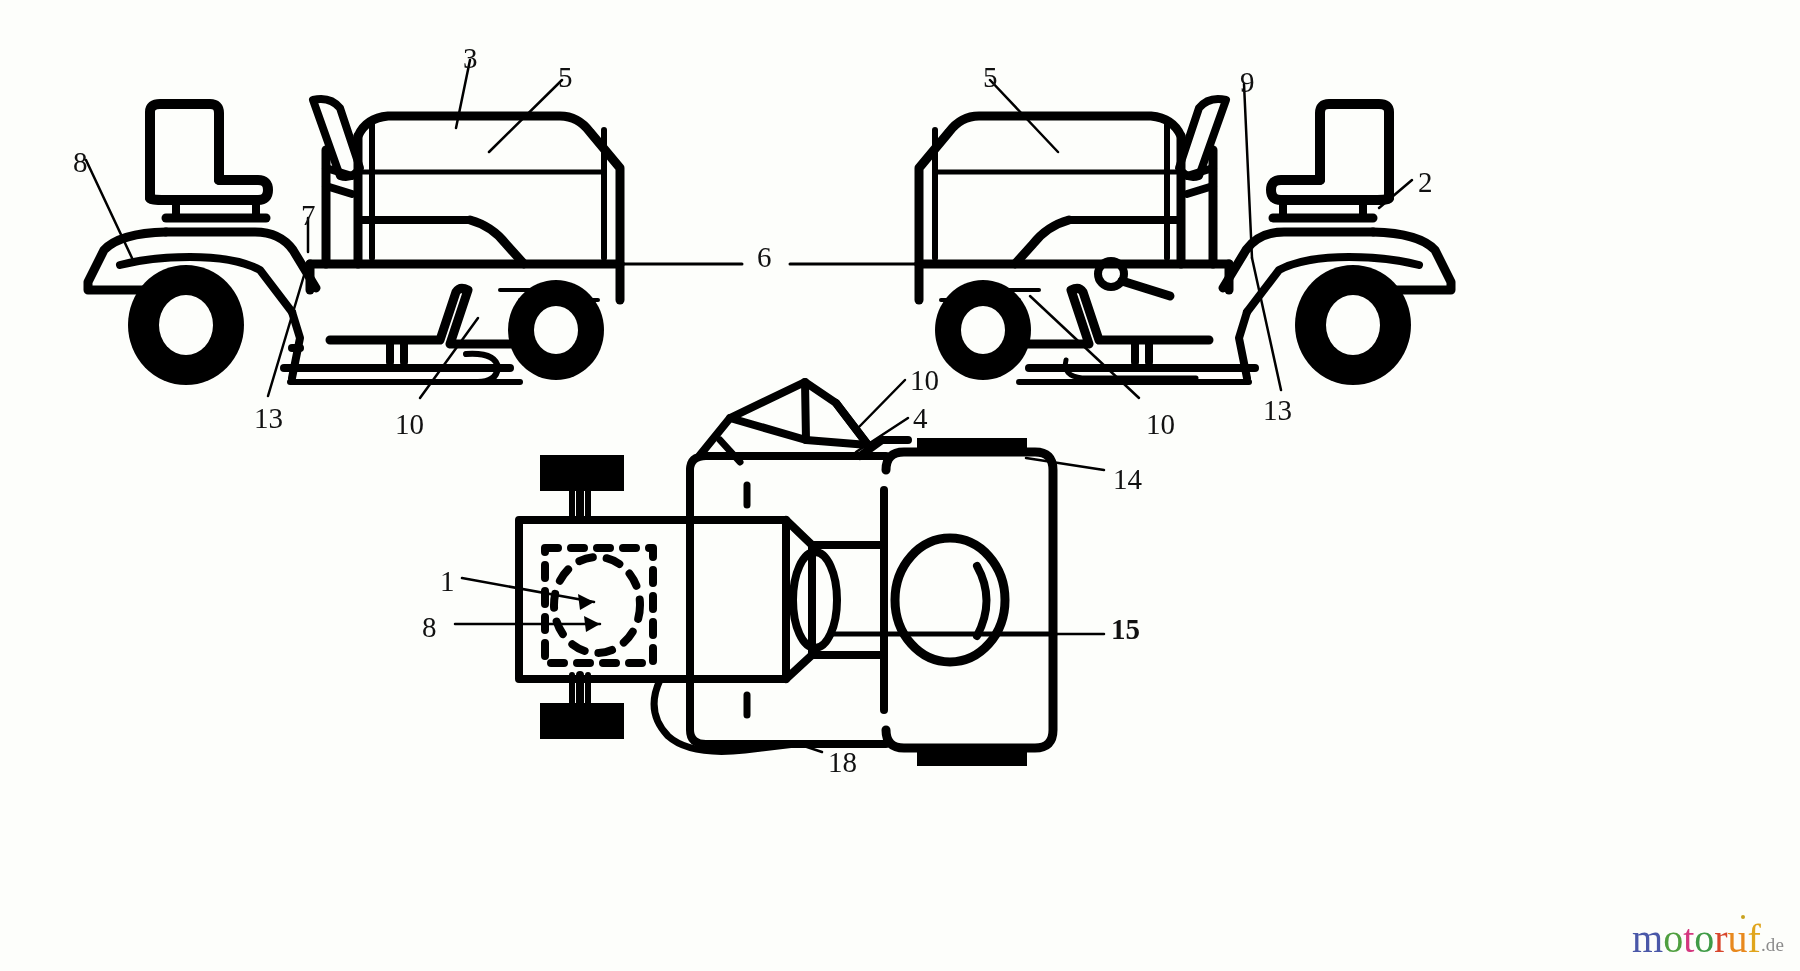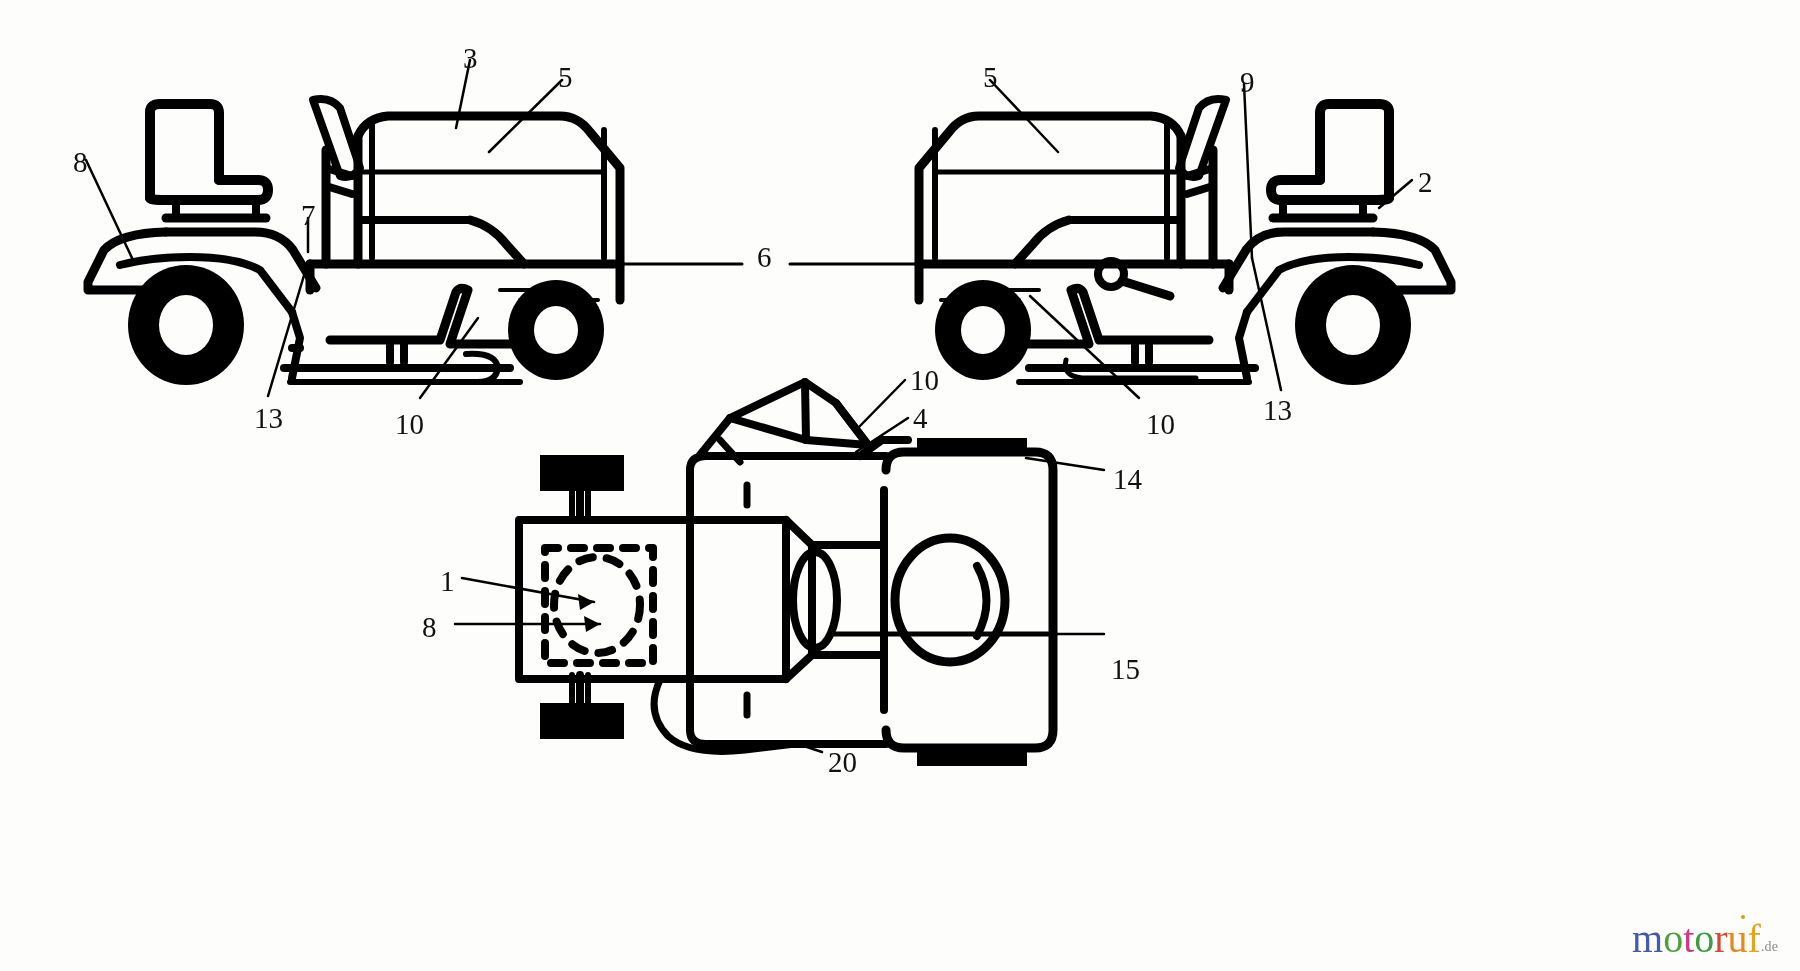--- a/index.html
+++ b/index.html
@@ -41,21 +41,21 @@
     font-family: "Liberation Serif", serif;
     font-size: 40px;
     letter-spacing: 0px;
     line-height: 1;
     white-space: nowrap;
   }
   #logo .l {
     display: inline-block;
   }
   #logo .tld {
-    font-size: 14px;
+    font-size: 19px;
     color: #8c8c8c;
     vertical-align: baseline;
     position: relative;
     top: -1px;
     letter-spacing: .2px;
   }
   #logo .dot {
     position: absolute;
     width: 4px;
     height: 4px;
@@ -269,21 +269,21 @@
   <div class="callout-num" style="left:983px; top:63px;">5</div>
   <div class="callout-num" style="left:1240px;top:68px;">9</div>
   <div class="callout-num" style="left:1418px;top:168px;">2</div>
   <div class="callout-num" style="left:1146px;top:410px;">10</div>
   <div class="callout-num" style="left:1263px;top:396px;">13</div>
   <div class="callout-num" style="left:910px; top:366px;">10</div>
   <div class="callout-num" style="left:913px; top:404px;">4</div>
   <div class="callout-num" style="left:1113px;top:465px;">14</div>
   <div class="callout-num" style="left:440px; top:567px;">1</div>
   <div class="callout-num" style="left:422px; top:613px;">8</div>
-  <div class="callout-num" style="left:1111px;top:655px;">15</div>
-  <div class="callout-num" style="left:828px; top:748px;">20</div>
+  <div class="callout-num" style="left:1111px;top:615px;font-weight:bold;">15</div>
+  <div class="callout-num" style="left:828px; top:748px;">18</div>
 
   <div id="logo">
     <span class="dot"></span>
     <span class="l" style="color: rgb(74, 88, 168);">m</span><span class="l" style="color: rgb(79, 159, 63);">o</span><span class="l" style="color: rgb(212, 55, 127);">t</span><span class="l" style="color: rgb(63, 155, 70);">o</span><span class="l" style="color: rgb(216, 70, 44);">r</span><span class="l" style="color: rgb(232, 137, 30);">u</span><span class="l" style="color: rgb(224, 165, 28);">f</span><span class="tld" style="color: rgb(140, 140, 140);">.de</span>
   </div>
 
 </div>
 
 </body></html>

